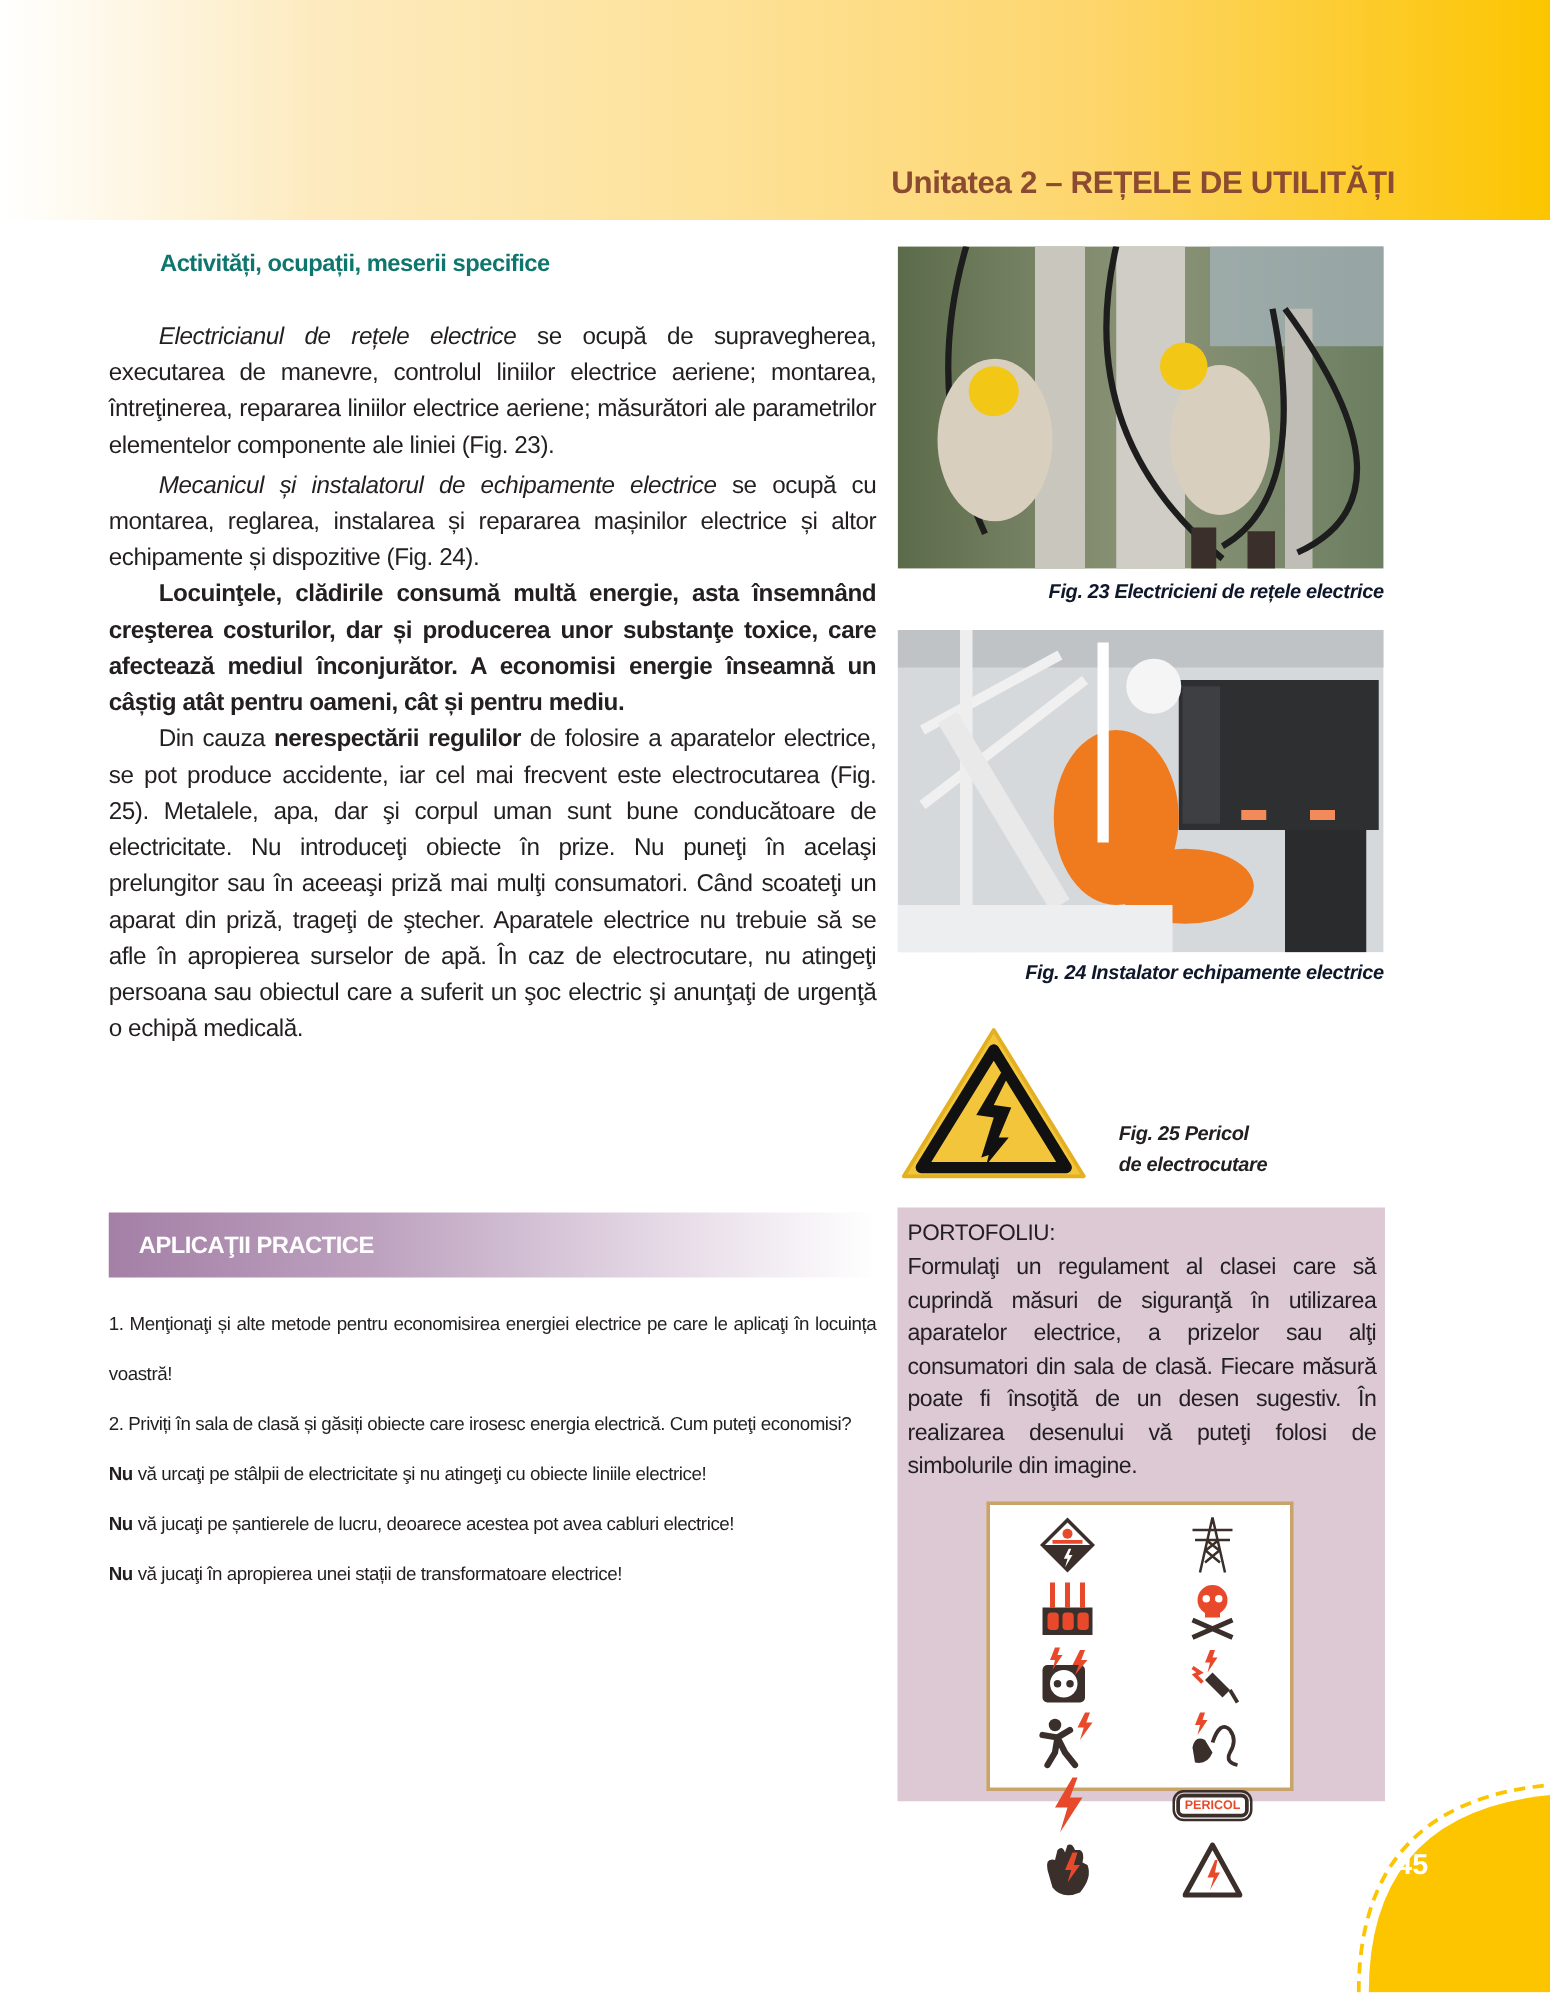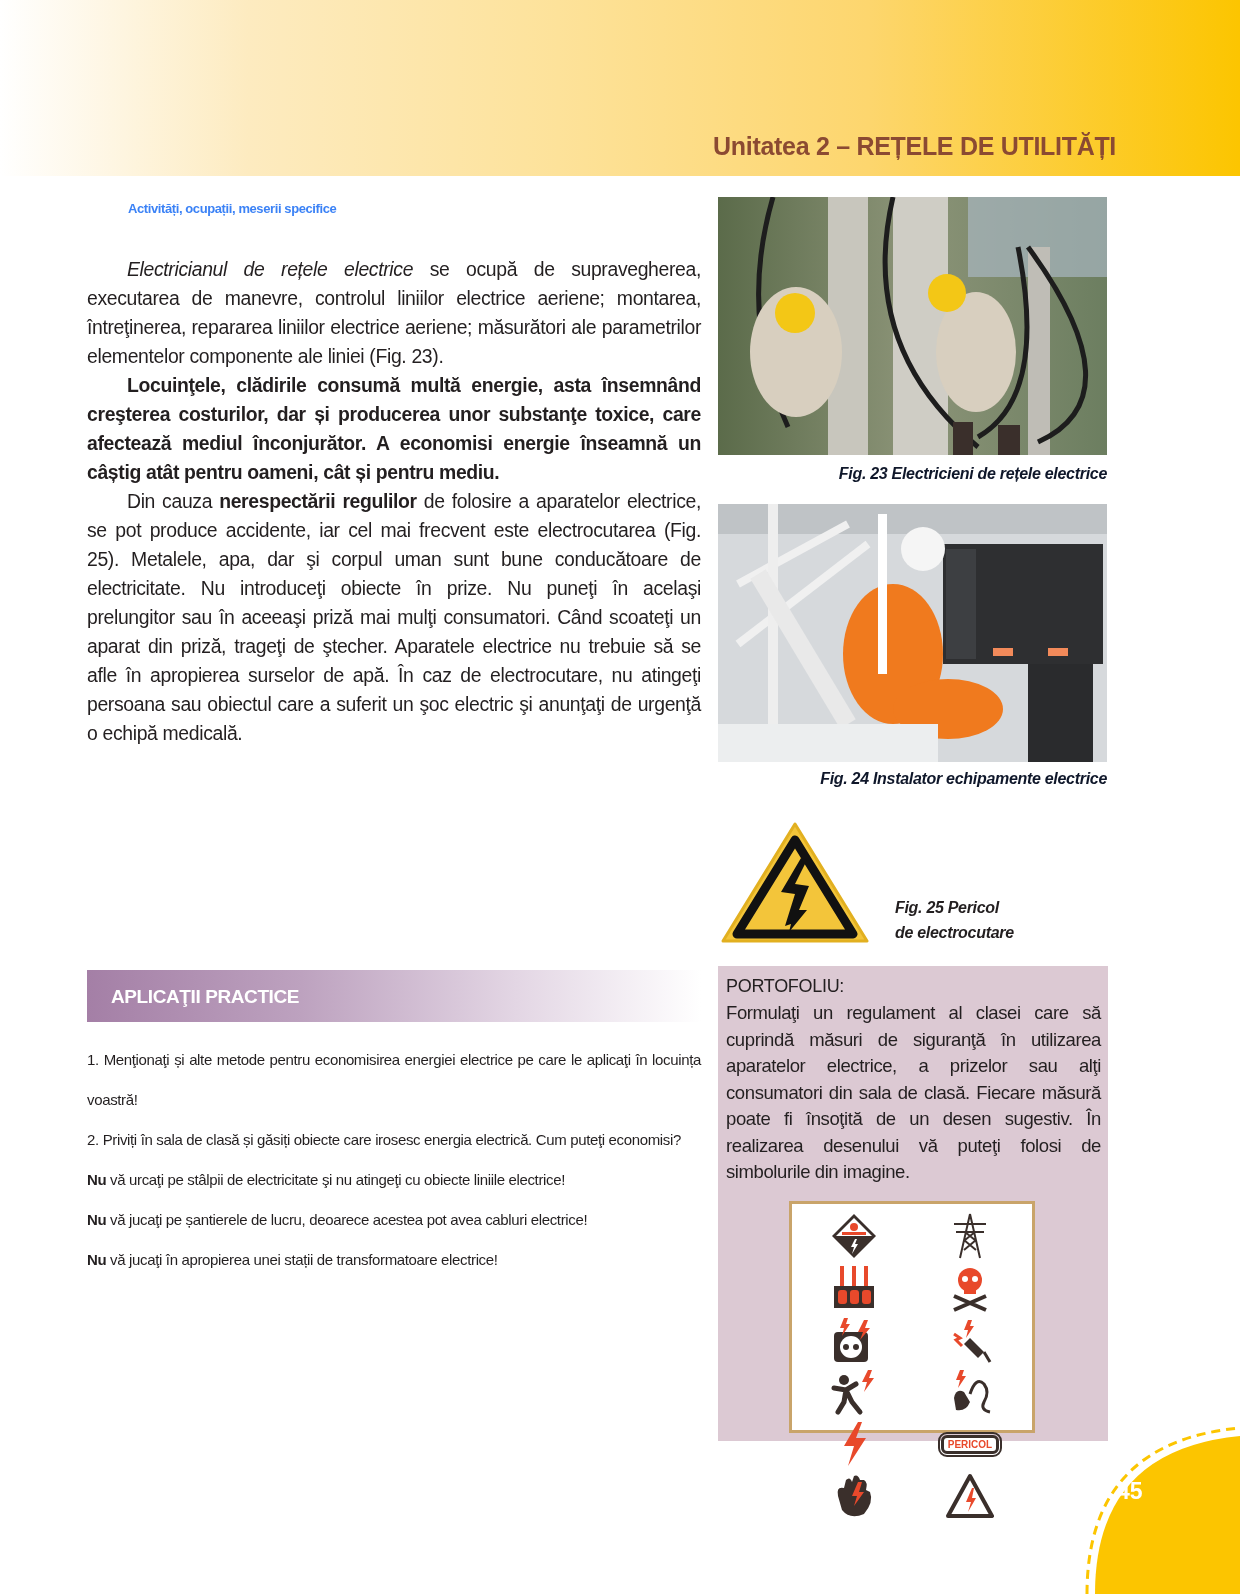--- a/index.html
+++ b/index.html
@@ -11,21 +11,21 @@
     background: linear-gradient(to right, #ffffff 0%, #fdebc0 20%, #fde29a 45%, #fdd66e 70%, #fcc500 100%);
   }
   .unit-title {
     position: absolute; right: 124px; top: 132px;
     font-family: "Liberation Sans", sans-serif; font-weight: bold; font-size: 25px;
     color: #8b4a32; letter-spacing: -0.3px;
   }
 
   .section-heading {
     position: absolute; left: 128px; top: 201px;
-    font-weight: bold; font-size: 13px; color: #3b82f6; letter-spacing: -0.4px;
+    font-weight: bold; font-size: 19px; color: #0f766e; letter-spacing: -0.4px;
   }
 
   .body-text {
     position: absolute; left: 87px; top: 255px; width: 614px;
     font-size: 19.4px; line-height: 29px; text-align: justify; letter-spacing: -0.35px;
   }
   .body-text p { text-indent: 40px; }
   .body-text p + p { margin-top: 0; }
   .body-text p.gap { margin-top: 3px; }
   .body-text em { font-style: italic; }
@@ -95,20 +95,21 @@
 </head>
 <body>
 
 <div class="header-band"></div>
 <div class="unit-title">Unitatea 2 – REȚELE DE UTILITĂȚI</div>
 
 <div class="section-heading">Activități, ocupații, meserii specifice</div>
 
 <div class="body-text">
   <p><em>Electricianul de rețele electrice</em><span> se ocupă de supravegherea, executarea de manevre, controlul liniilor electrice aeriene; montarea, întreţinerea, repararea liniilor electrice aeriene; măsurători ale parametrilor elementelor componente ale liniei (Fig. 23).</span></p>
+  <p class="gap"><em>Mecanicul și instalatorul de echipamente electrice</em><span> se ocupă cu montarea, reglarea, instalarea și repararea mașinilor electrice și altor echipamente și dispozitive (Fig. 24).</span></p>
   <p><strong>Locuinţele, clădirile consumă multă energie, asta însemnând creşterea costurilor, dar și producerea unor substanţe toxice, care afectează mediul înconjurător. A economisi energie înseamnă un câștig atât pentru oameni, cât și pentru mediu.</strong></p>
   <p><span>Din cauza </span><strong>nerespectării regulilor</strong><span> de folosire a aparatelor electrice, se pot produce accidente, iar cel mai frecvent este electrocutarea (Fig. 25). Metalele, apa, dar şi corpul uman sunt bune conducătoare de electricitate. Nu introduceţi obiecte în prize. Nu puneţi în acelaşi prelungitor sau în aceeaşi priză mai mulţi consumatori. Când scoateţi un aparat din priză, trageţi de ştecher. Aparatele electrice nu trebuie să se afle în apropierea surselor de apă. În caz de electrocutare, nu atingeţi persoana sau obiectul care a suferit un şoc electric şi anunţaţi de urgenţă o echipă medicală.</span></p>
 </div>
 
 <div class="photo" style="left:718px; top:197px; width:389px; height:258px;">
   <svg width="389" height="258" viewBox="0 0 389 258">
     <defs>
       <linearGradient id="bg23" x1="0" y1="0" x2="1" y2="0">
         <stop offset="0" stop-color="#5b6b4a"></stop>
           <stop offset="0.5" stop-color="#8c9478"></stop>

